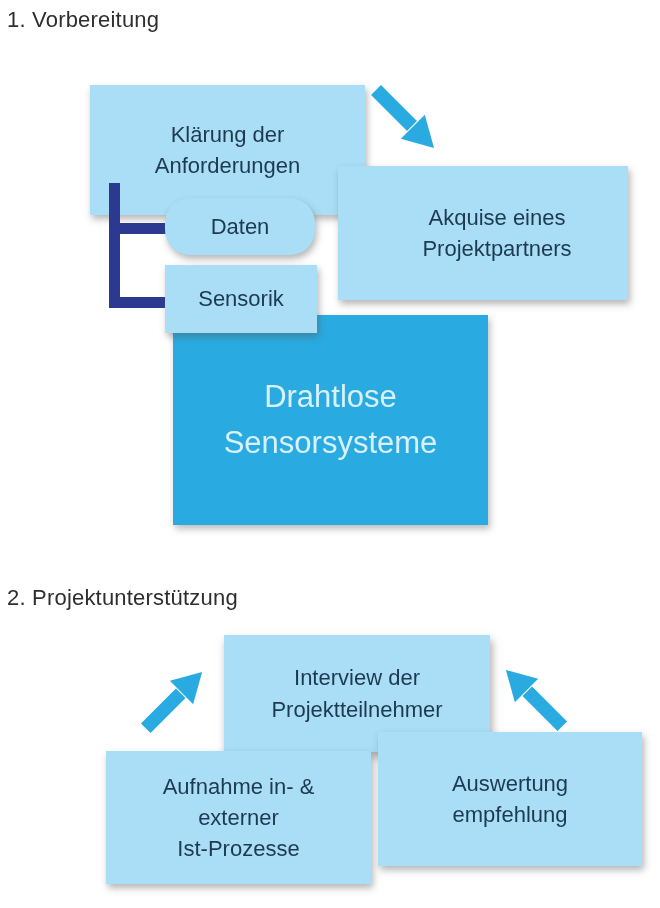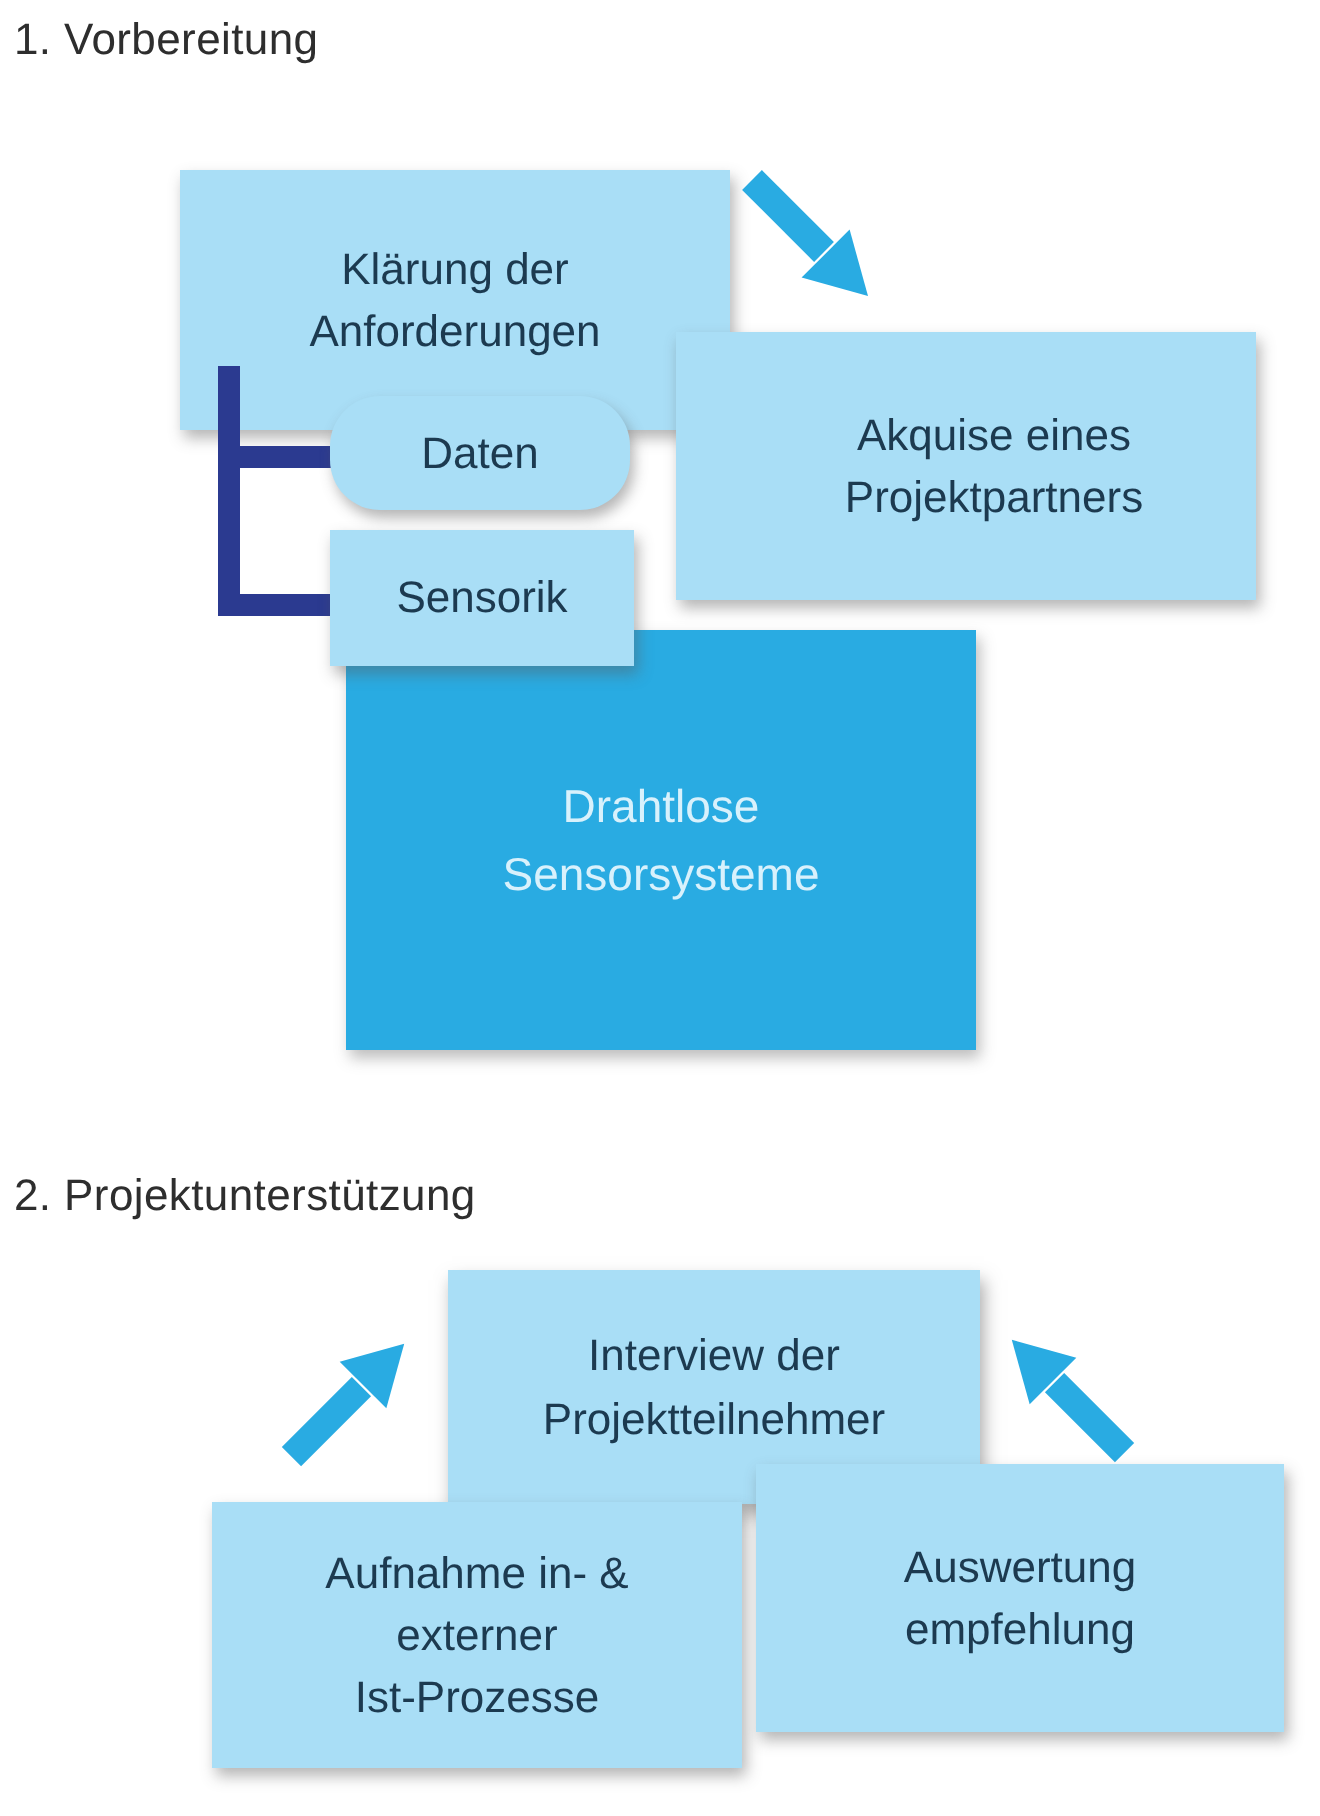--- a/index.html
+++ b/index.html
@@ -22,21 +22,21 @@
   }
   .box{
     position:absolute;display:flex;align-items:center;justify-content:center;
     text-align:center;background:var(--light-blue);color:var(--box-text);
     font-size:22px;line-height:1.42;
     box-shadow:2px 4px 7px rgba(90,90,90,0.45);
   }
   .box .line{display:block;}
   .box-big{
     background:var(--bright-blue);color:var(--drahtlose-text);
-    font-size:23px;line-height:1.5;
+    font-size:31px;line-height:1.5;
     box-shadow:2px 4px 7px rgba(90,90,90,0.4);
   }
   .bracket-part{position:absolute;background:var(--dark-navy);}
   .arrow{position:absolute;}
   .arrow svg{display:block;}
 </style>
 </head>
 <body>
 
 <div class="canvas">

